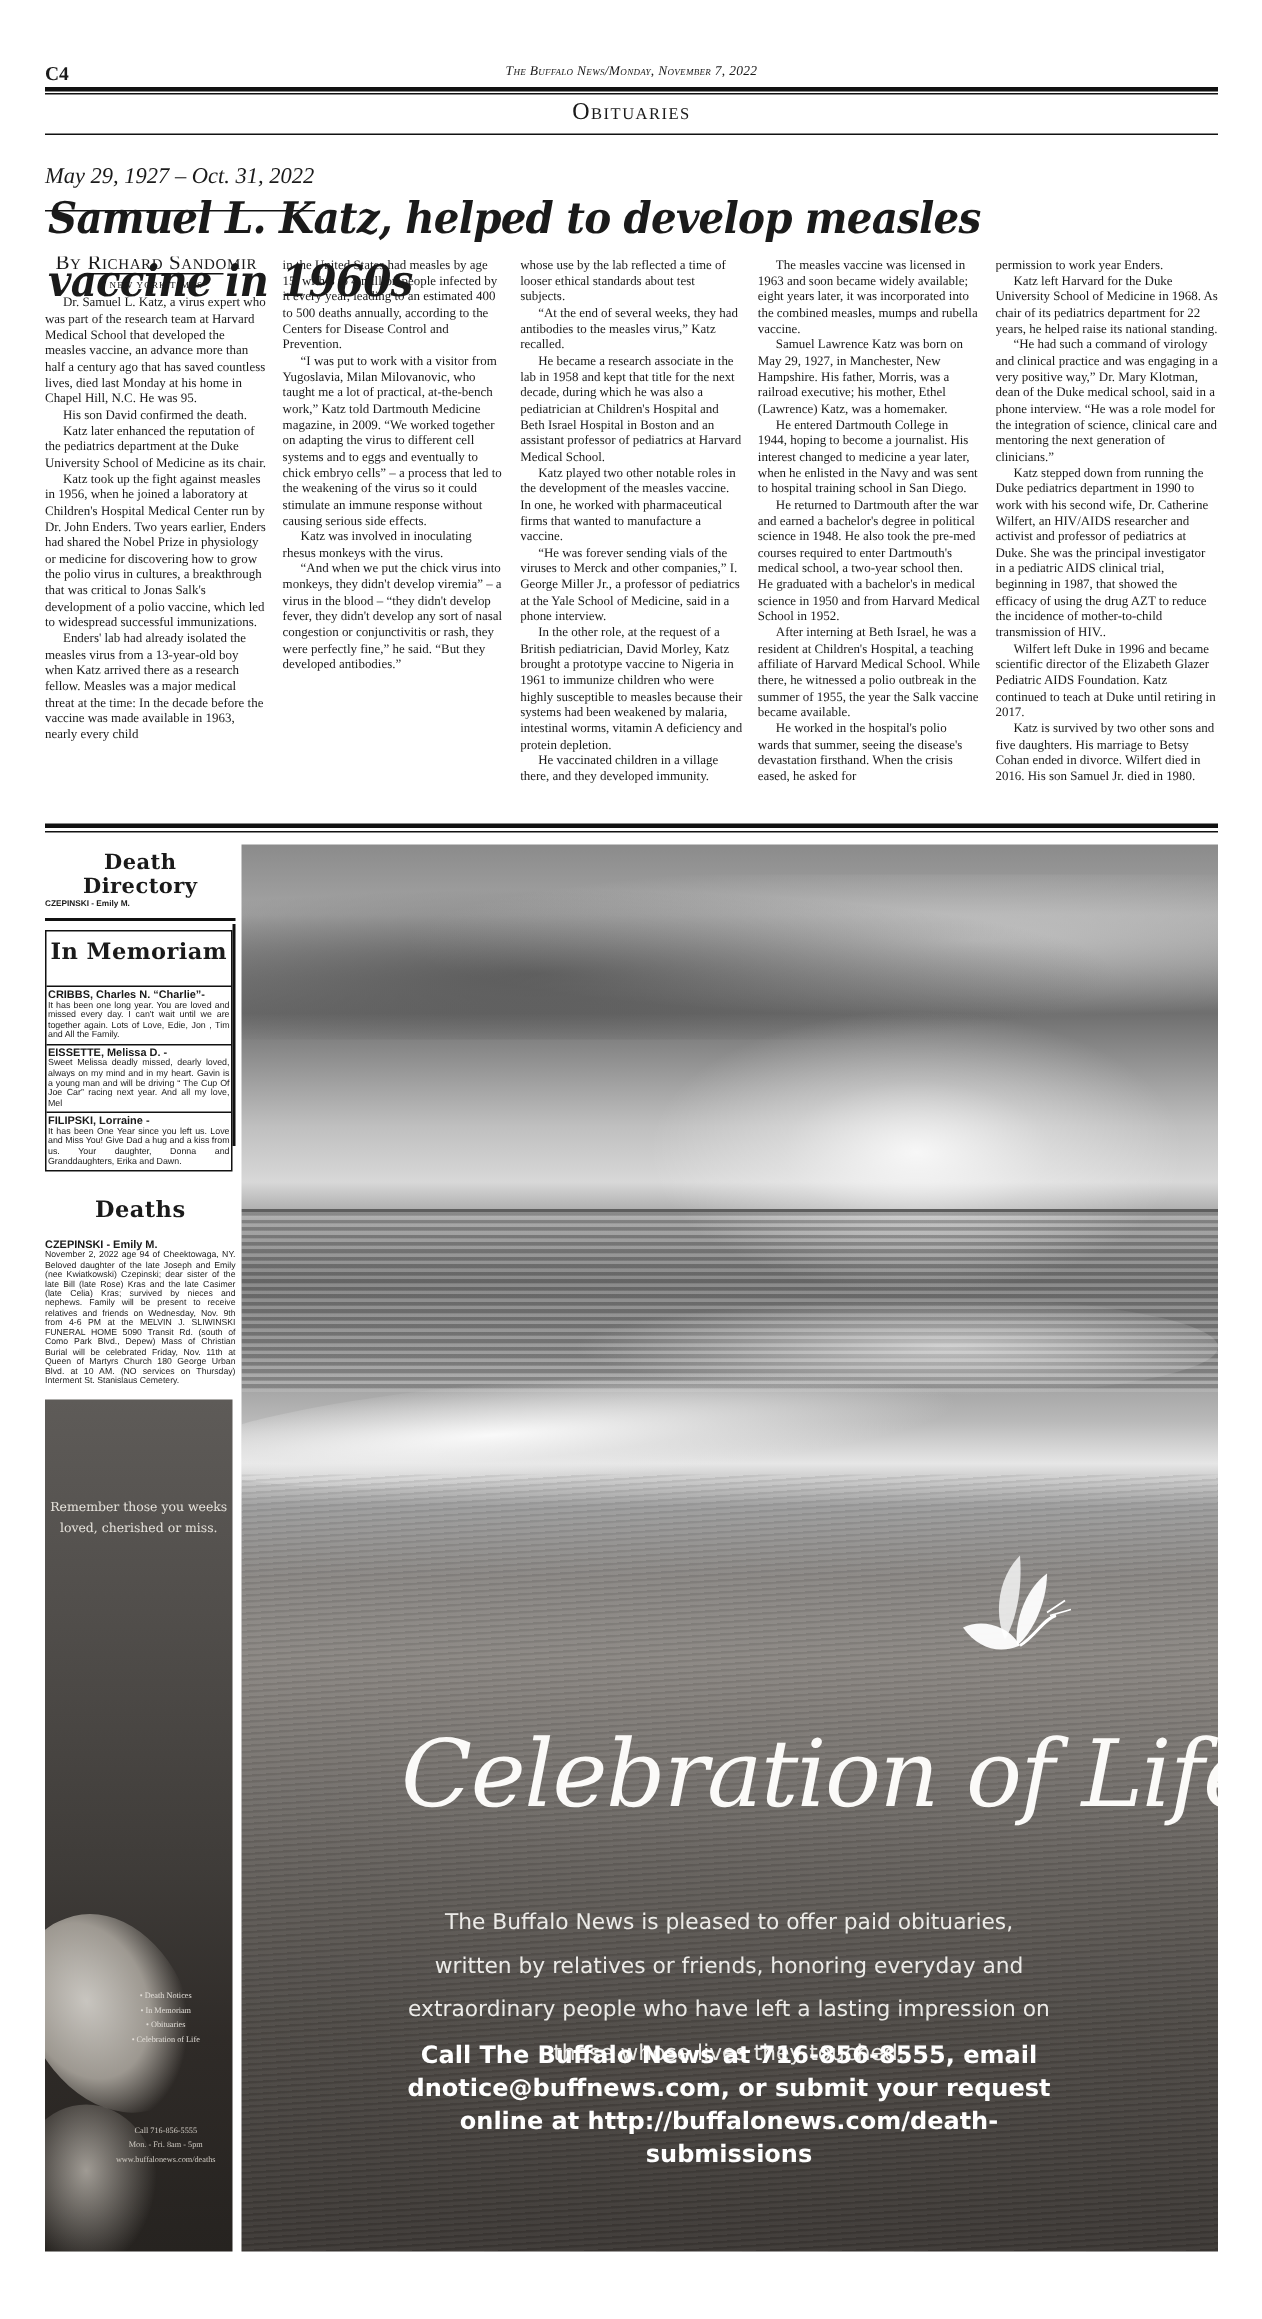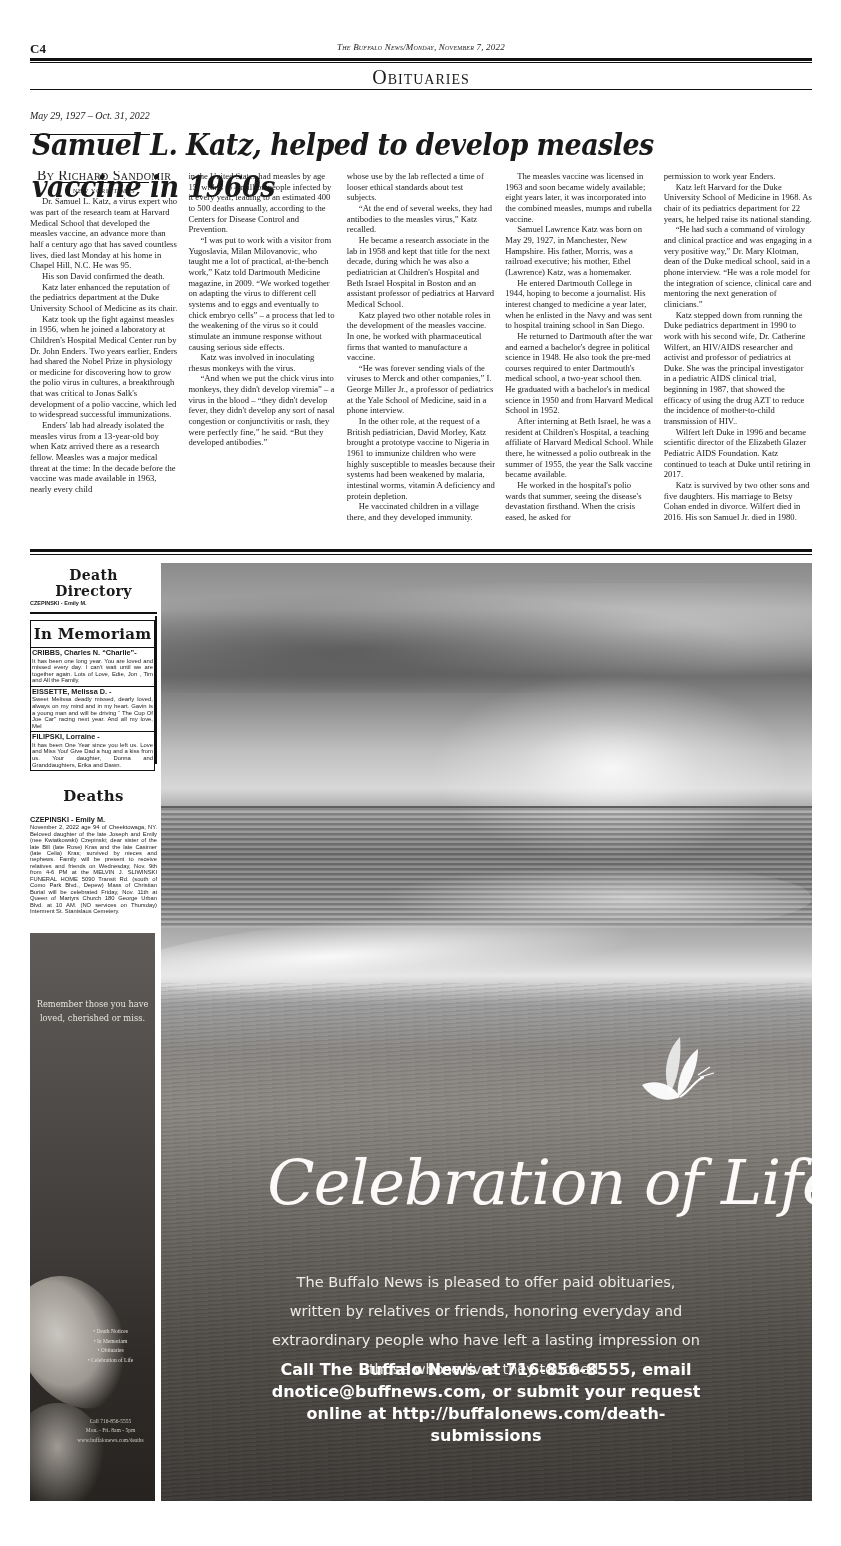--- a/index.html
+++ b/index.html
@@ -3,43 +3,43 @@
 <meta charset="utf-8">
 <style>
   html, body { margin:0; padding:0; background:#fff; }
   body { width:841px; height:1546px; position:relative; overflow:hidden; color:#1a1a1a; font-family:"Liberation Serif", serif; }
 
   .folio { position:absolute; top:41px; left:30px; width:782px; height:14px; }
   .folio .pg { position:absolute; left:0; top:0; font-size:13px; font-weight:bold; }
   .folio .dateline { position:absolute; left:0; right:0; top:1px; text-align:center; font-size:9px; font-style:italic; font-variant:small-caps; letter-spacing:0.2px; }
   .rule-thick { position:absolute; left:30px; width:782px; height:3px; background:#111; }
   .rule-thin { position:absolute; left:30px; width:782px; height:1px; background:#111; }
-  .section-title { position:absolute; top:66px; left:30px; width:782px; text-align:center; font-size:20px; font-variant:small-caps; letter-spacing:1px; }
+  .section-title { position:absolute; top:66px; left:30px; width:782px; text-align:center; font-size:16px; font-variant:small-caps; letter-spacing:1px; }
 
-  .dates { position:absolute; top:110px; left:30px; font-size:10px; font-style:italic; padding-bottom:13px; border-bottom:1px solid #111; }
+  .dates { position:absolute; top:110px; left:30px; font-size:15px; font-style:italic; padding-bottom:13px; border-bottom:1px solid #111; }
   .headline { position:absolute; top:124px; left:32px; width:780px; font-size:29px; font-style:italic; font-weight:bold; letter-spacing:-0.6px; line-height:42px; font-family:"DejaVu Serif", serif; transform:scaleX(0.93); transform-origin:left; }
 
   .cols { position:absolute; top:171px; left:30px; width:782px; height:365px; display:flex; gap:10px; }
   .col { flex:1; font-size:8.65px; line-height:10.65px; text-align:left; overflow:hidden; }
   .col p { margin:0; text-indent:12px; }
   .col p.noindent { text-indent:0; }
   .byline { text-align:center; font-size:14px; font-variant:small-caps; letter-spacing:0.4px; margin:0 0 3px; text-indent:0 !important; }
   .byline-rule { width:90px; height:1px; background:#111; margin:0 auto 3px; }
   .byline-source { text-align:center; font-size:6px; letter-spacing:0.8px; margin-bottom:5px; text-indent:0 !important; }
 
   .section-rule-1 { position:absolute; top:549px; left:30px; width:782px; height:3px; background:#111; }
   .section-rule-2 { position:absolute; top:554px; left:30px; width:782px; height:1px; background:#111; }
 
   .sidebar { position:absolute; top:563px; left:30px; width:127px; font-family:"Liberation Sans", sans-serif; }
   .blackletter { font-family:"DejaVu Serif", serif; font-weight:bold; text-align:center; letter-spacing:0.3px; }
   .dd-title { font-size:14px; margin-top:4px; }
   .dd-entry { font-size:5.5px; font-weight:bold; margin-top:1px; }
   .dd-rule { height:2px; background:#111; margin-top:6px; }
   .memoriam { border:1px solid #111; margin-top:6px; width:123px; }
-  .mem-title { font-size:15px; padding:4px 0 4px; border-bottom:1px solid #111; }
+  .mem-title { font-size:15px; padding:4px 0 14px; border-bottom:1px solid #111; }
   .mem-item { padding:1px 1px 2px; border-bottom:1px solid #111; }
   .mem-item:last-child { border-bottom:none; }
   .mem-name { font-size:7.3px; font-weight:bold; line-height:8.5px; }
   .mem-text { font-size:5.9px; line-height:6.6px; text-align:justify; }
   .deaths-title { font-size:15px; margin-top:16px; }
   .death-name { font-size:7.3px; font-weight:bold; margin-top:10px; }
   .death-text { font-size:5.8px; line-height:6.45px; text-align:justify; }
   .side-vrule { position:absolute; left:155px; top:616px; width:2px; height:148px; background:#111; }
 
   .side-promo { position:absolute; top:933px; left:30px; width:125px; height:568px; overflow:hidden;
@@ -153,21 +153,21 @@
 
   <div class="blackletter deaths-title">Deaths</div>
   <div class="death-name">CZEPINSKI - Emily M.</div>
   <div class="death-text">November 2, 2022 age 94 of Cheektowaga, NY. Beloved daughter of the late Joseph and Emily (nee Kwiatkowski) Czepinski; dear sister of the late Bill (late Rose) Kras and the late Casimer (late Celia) Kras; survived by nieces and nephews. Family will be present to receive relatives and friends on Wednesday, Nov. 9th from 4-6 PM at the MELVIN J. SLIWINSKI FUNERAL HOME 5090 Transit Rd. (south of Como Park Blvd., Depew) Mass of Christian Burial will be celebrated Friday, Nov. 11th at Queen of Martyrs Church 180 George Urban Blvd. at 10 AM. (NO services on Thursday) Interment St. Stanislaus Cemetery.</div>
 </div>
 <div class="side-vrule"></div>
 
 <div class="side-promo">
   <div class="leaf"></div>
   <div class="leaf2"></div>
-  <div class="promo-tag">Remember those you have loved, cherished or miss.</div>
+  <div class="promo-tag">Remember those you weeks loved, cherished or miss.</div>
   <div class="promo-list">
     <div>• Death Notices</div>
     <div>• In Memoriam</div>
     <div>• Obituaries</div>
     <div>• Celebration of Life</div>
   </div>
   <div class="promo-contact">
     <div>Call 716-856-5555</div>
     <div>Mon. - Fri. 8am - 5pm</div>
     <div>www.buffalonews.com/deaths</div>

